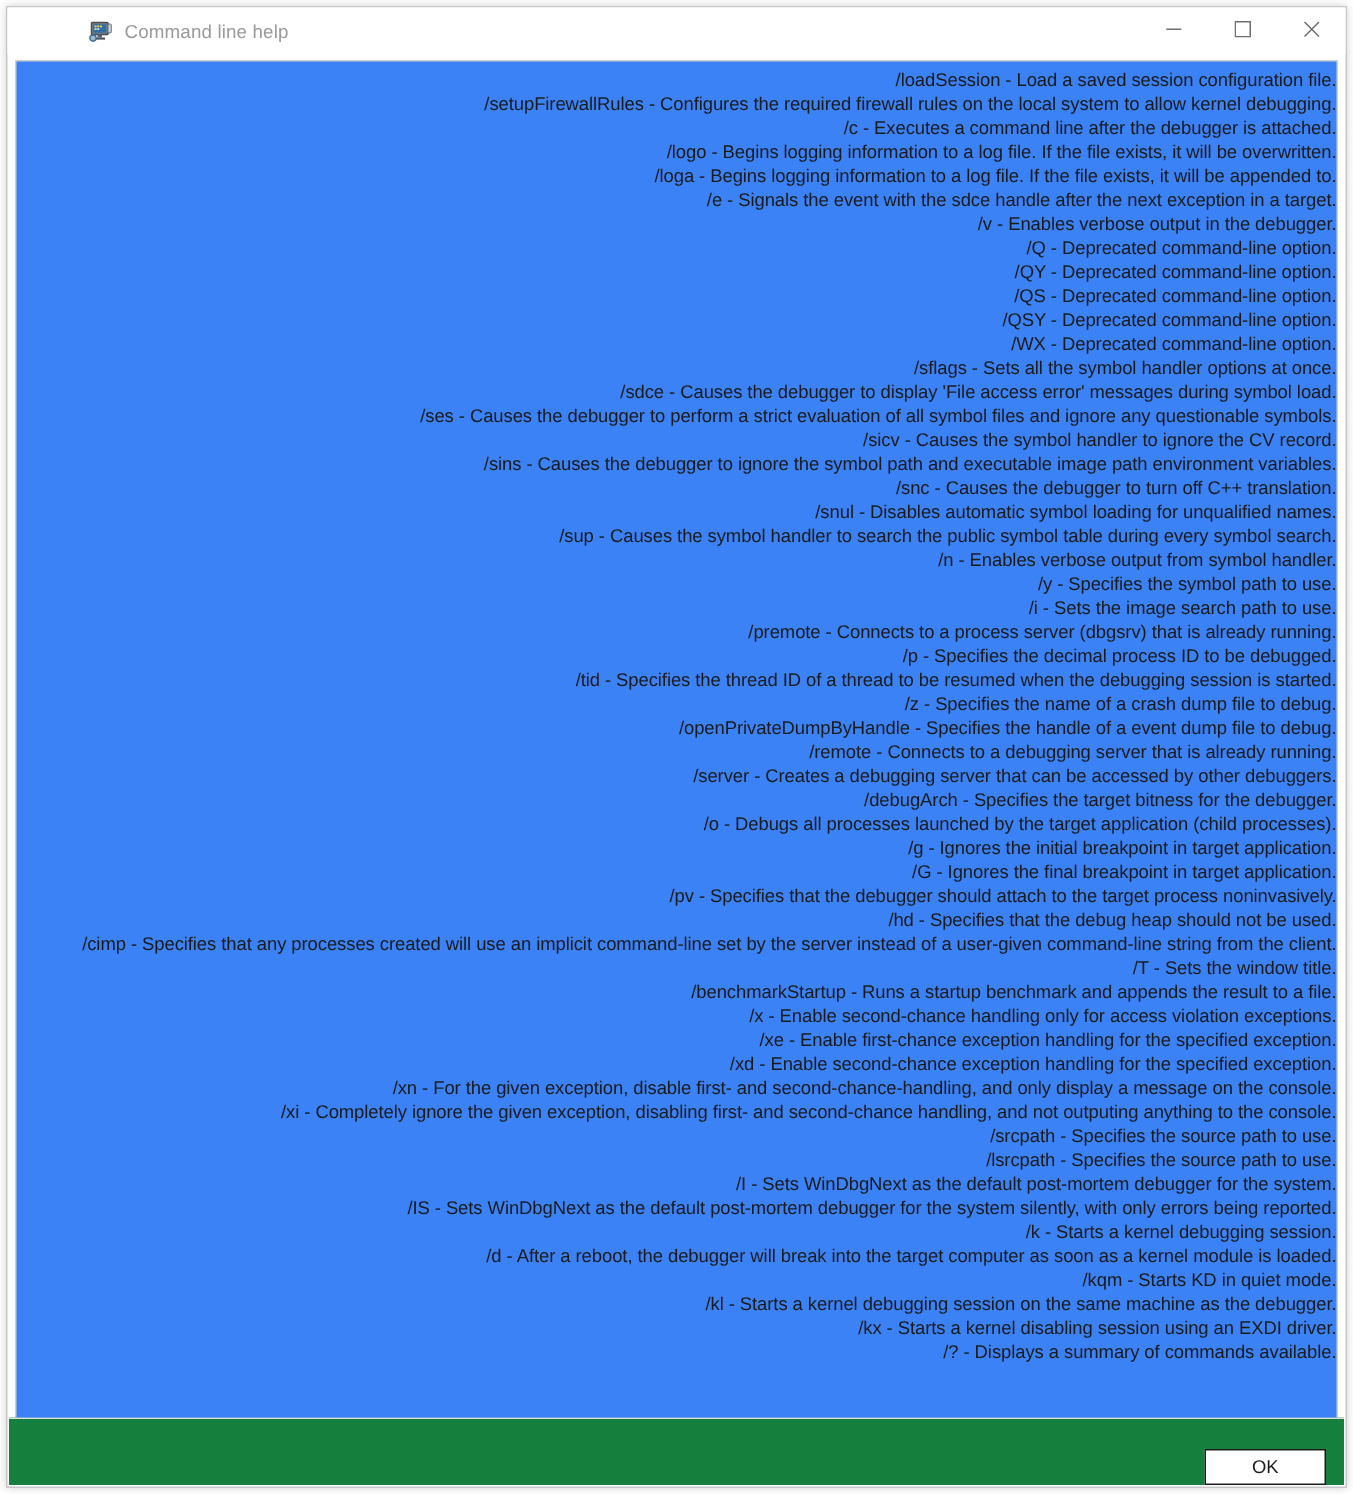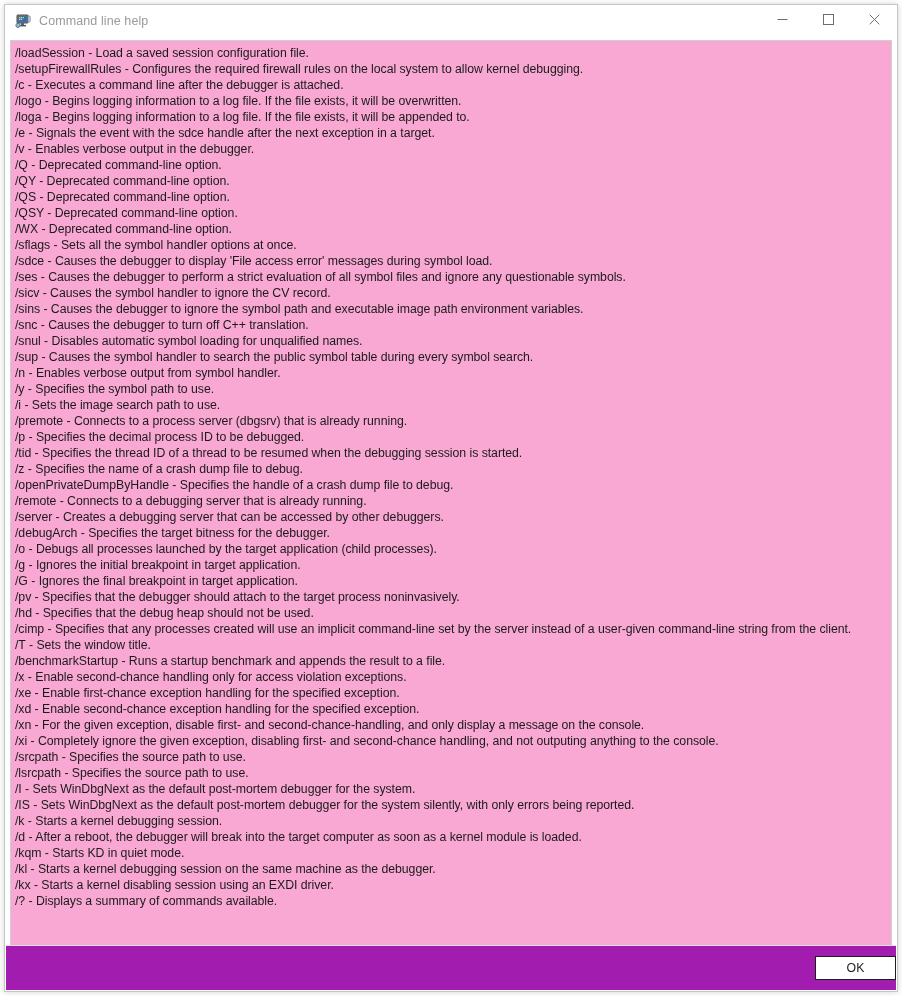--- a/index.html
+++ b/index.html
@@ -29,20 +29,21 @@
 
   
   .titlebar {
     height: 31px;
     min-height: 31px;
     background: #ffffff;
     display: flex;
     align-items: center;
     position: relative;
     border-bottom: none;
+    padding-left: 44px;
   }
   .title-icon {
     width: 16px;
     height: 16px;
     margin-left: 10px;
     margin-right: 8px;
     position: relative;
     flex: 0 0 auto;
   }
   .title-text {
@@ -74,47 +75,49 @@
     display: block;
     color: #6d6d6d;
   }
 
   
   .content {
     flex: 1 1 auto;
     margin: 4px 5px 0 5px;
     border: 1px solid #cfcfcf;
     border-bottom: none;
-    background: #f9a8d4;
+    background: #3b82f6;
     overflow: hidden;
     position: relative;
+    text-align: right;
   }
   .help-list {
     margin: 0;
     padding: 4px 0 0 4px;
     list-style: none;
   }
   .help-line {
     font-size: 12.3px;
     line-height: 16px;
     color: #1b1b1b;
     white-space: nowrap;
     font-family: "Liberation Sans", sans-serif;
     letter-spacing: -0.05px;
   }
 
   
   .footer {
     height: 45px;
     min-height: 45px;
-    background: #a21caf;
+    background: #15803d;
     border-top: 1px solid #dfdfdf;
     display: flex;
-    align-items: center;
+    align-items: flex-end;
     justify-content: flex-end;
+    padding-right: 12px;
     box-sizing: border-box;
     margin: 0 1px 1px 1px;
   }
   .ok-button {
     width: 81px;
     height: 24px;
     background: #ffffff;
     border: 1px solid #1c1c1c;
     font-size: 12.3px;
     color: #1b1b1b;
@@ -197,21 +200,21 @@
         <div class="help-line">/snc - Causes the debugger to turn off C++ translation.</div>
         <div class="help-line">/snul - Disables automatic symbol loading for unqualified names.</div>
         <div class="help-line">/sup - Causes the symbol handler to search the public symbol table during every symbol search.</div>
         <div class="help-line">/n - Enables verbose output from symbol handler.</div>
         <div class="help-line">/y - Specifies the symbol path to use.</div>
         <div class="help-line">/i - Sets the image search path to use.</div>
         <div class="help-line">/premote - Connects to a process server (dbgsrv) that is already running.</div>
         <div class="help-line">/p - Specifies the decimal process ID to be debugged.</div>
         <div class="help-line">/tid - Specifies the thread ID of a thread to be resumed when the debugging session is started.</div>
         <div class="help-line">/z - Specifies the name of a crash dump file to debug.</div>
-        <div class="help-line">/openPrivateDumpByHandle - Specifies the handle of a crash dump file to debug.</div>
+        <div class="help-line">/openPrivateDumpByHandle - Specifies the handle of a event dump file to debug.</div>
         <div class="help-line">/remote - Connects to a debugging server that is already running.</div>
         <div class="help-line">/server - Creates a debugging server that can be accessed by other debuggers.</div>
         <div class="help-line">/debugArch - Specifies the target bitness for the debugger.</div>
         <div class="help-line">/o - Debugs all processes launched by the target application (child processes).</div>
         <div class="help-line">/g - Ignores the initial breakpoint in target application.</div>
         <div class="help-line">/G - Ignores the final breakpoint in target application.</div>
         <div class="help-line">/pv - Specifies that the debugger should attach to the target process noninvasively.</div>
         <div class="help-line">/hd - Specifies that the debug heap should not be used.</div>
         <div class="help-line">/cimp - Specifies that any processes created will use an implicit command-line set by the server instead of a user-given command-line string from the client.</div>
         <div class="help-line">/T - Sets the window title.</div>

